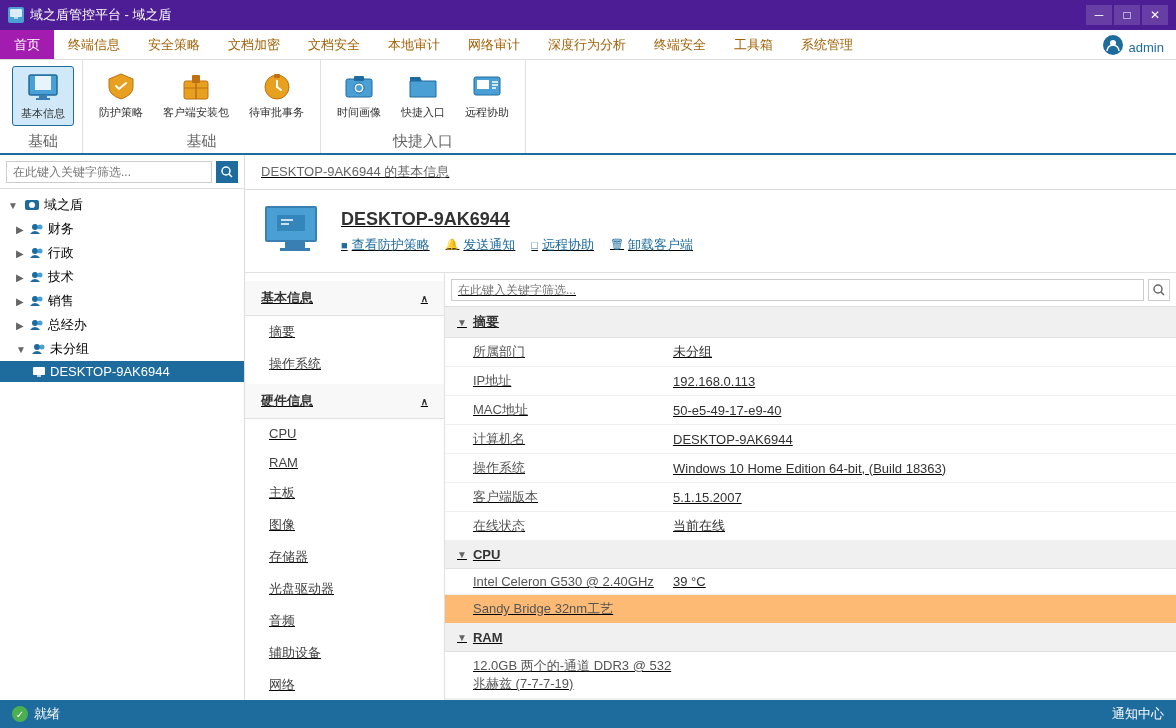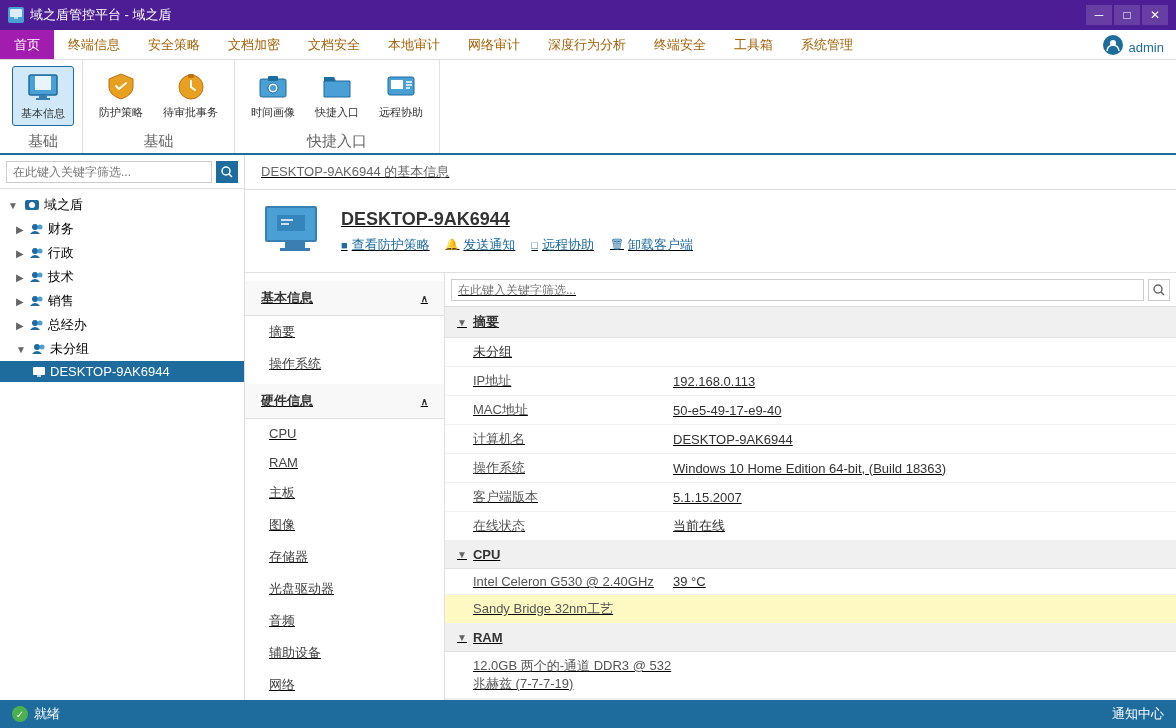--- a/index.html
+++ b/index.html
@@ -73,21 +73,21 @@
 
     
     .right-detail { flex: 1; display: flex; flex-direction: column; overflow: hidden; }
     .detail-search { height: 34px; display: flex; align-items: center; padding: 0 6px; border-bottom: 1px solid #ddd; gap: 4px; }
     .detail-search input { flex: 1; border: 1px solid #ccc; padding: 3px 6px; font-size: 12px; color: #999; }
     .detail-search-btn { width: 22px; height: 22px; background: #fff; border: 1px solid #ccc; cursor: pointer; display: flex; align-items: center; justify-content: center; color: #666; font-size: 11px; }
     .detail-table { flex: 1; overflow-y: auto; }
     .detail-section { }
     .detail-section-header { display: flex; align-items: center; gap: 6px; padding: 6px 12px; background: #f0f0f0; border-bottom: 1px solid #e0e0e0; font-weight: bold; color: #333; cursor: pointer; }
     .detail-row { display: flex; align-items: center; padding: 5px 12px 5px 28px; border-bottom: 1px solid #f0f0f0; }
-    .detail-row.highlighted { background: #fef9c3; }
+    .detail-row.highlighted { background: #fdba74; }
     .detail-key { width: 200px; color: #555; flex-shrink: 0; }
     .detail-value { color: #333; flex: 1; }
     .section-expand { font-size: 10px; color: #666; }
 
     
     .statusbar { height: 28px; background: #1e6b9e; display: flex; align-items: center; justify-content: space-between; padding: 0 12px; color: white; font-size: 12px; }
     .status-left { display: flex; align-items: center; gap: 6px; }
     .status-check { width: 16px; height: 16px; background: #4CAF50; border-radius: 50%; display: flex; align-items: center; justify-content: center; font-size: 10px; }
   </style>
 </head>
@@ -159,20 +159,31 @@
           <svg width="30" height="30" viewBox="0 0 30 30">
               <path d="M15 3 L27 8 L27 16 Q27 24 15 28 Q3 24 3 16 L3 8 Z" fill="#e8a020" stroke="#c07010" stroke-width="1"></path>
               <path d="M10 15 L13 18 L20 12" stroke="white" stroke-width="2" fill="none" stroke-linecap="round"></path>
             </svg>
         </div>
         <span class="ribbon-label">防护策略</span>
       </div>
       <div class="ribbon-btn">
         <div class="ribbon-icon">
           <svg width="30" height="30" viewBox="0 0 30 30">
+              <rect x="3" y="10" width="24" height="18" rx="2" fill="#e8a020" stroke="#c07010" stroke-width="1"></rect>
+              <rect x="11" y="4" width="8" height="8" rx="1" fill="#c07010"></rect>
+              <line x1="15" y1="10" x2="15" y2="28" stroke="#c07010" stroke-width="1.5"></line>
+              <line x1="3" y1="17" x2="27" y2="17" stroke="#c07010" stroke-width="1"></line>
+            </svg>
+        </div>
+        <span class="ribbon-label">客户端安装包</span>
+      </div>
+      <div class="ribbon-btn">
+        <div class="ribbon-icon">
+          <svg width="30" height="30" viewBox="0 0 30 30">
               <circle cx="15" cy="16" r="12" fill="#e8a020" stroke="#c07010" stroke-width="1"></circle>
               <line x1="15" y1="10" x2="15" y2="16" stroke="white" stroke-width="2" stroke-linecap="round"></line>
               <line x1="15" y1="16" x2="19" y2="19" stroke="white" stroke-width="2" stroke-linecap="round"></line>
               <rect x="12" y="3" width="6" height="4" rx="1" fill="#c07010"></rect>
             </svg>
         </div>
         <span class="ribbon-label">待审批事务</span>
       </div>
     </div>
     <div class="ribbon-group-label">基础</div>
@@ -385,20 +396,21 @@
             </div>
 
             <div class="detail-table">
 
               <div class="detail-section">
                 <div class="detail-section-header">
                   <span class="section-expand">▼</span>
                   <span>摘要</span>
                 </div>
                 <div class="detail-row">
+                  <span class="detail-key">所属部门</span>
                   <span class="detail-value">未分组</span>
                 </div>
                 <div class="detail-row">
                   <span class="detail-key">IP地址</span>
                   <span class="detail-value">192.168.0.113</span>
                 </div>
                 <div class="detail-row">
                   <span class="detail-key">MAC地址</span>
                   <span class="detail-value">50-e5-49-17-e9-40</span>
                 </div>

